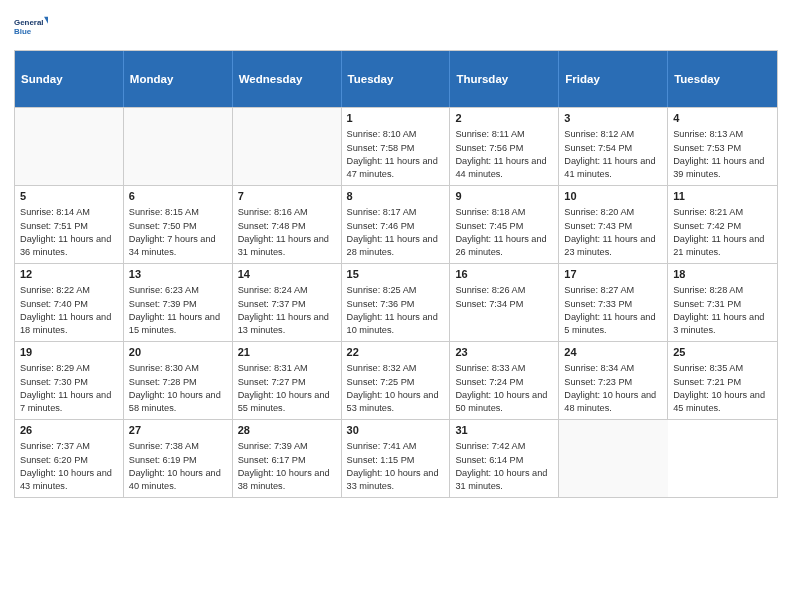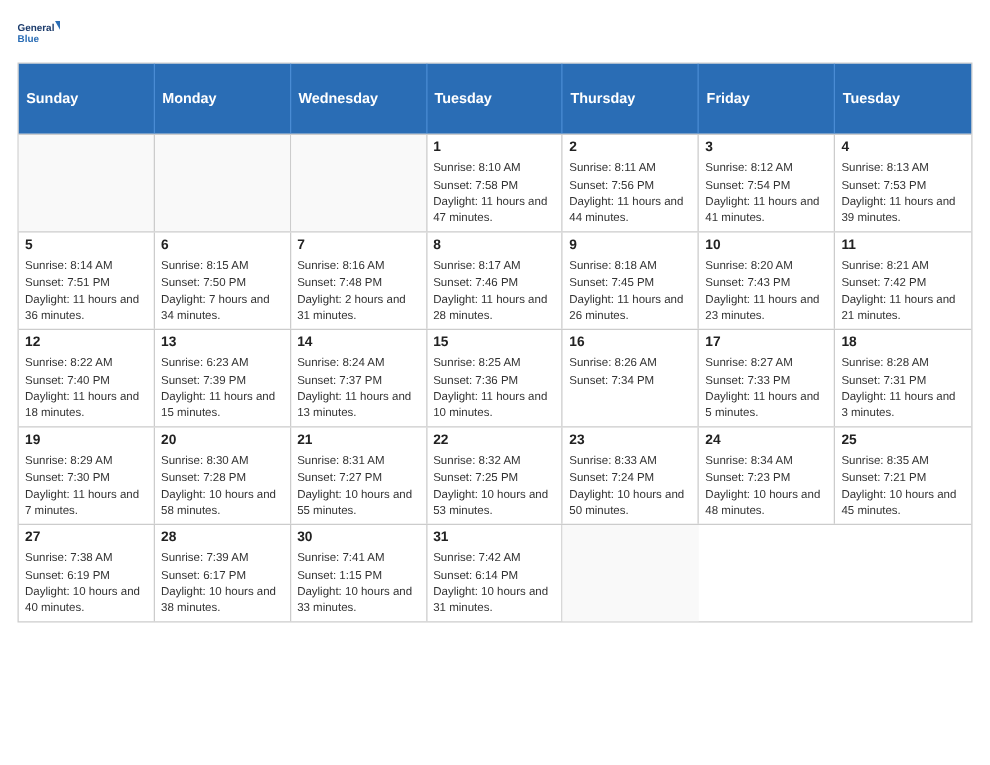--- a/index.html
+++ b/index.html
@@ -168,21 +168,21 @@
           <div class="cal-cell">
           <span class="day-num">6</span>
           <p>Sunrise: 8:15 AM</p>
           <p>Sunset: 7:50 PM</p>
           <p>Daylight: 7 hours and 34 minutes.</p>
         </div>
           <div class="cal-cell">
           <span class="day-num">7</span>
           <p>Sunrise: 8:16 AM</p>
           <p>Sunset: 7:48 PM</p>
-          <p>Daylight: 2 hours and 31 minutes.</p>
+          <p>Daylight: 11 hours and 31 minutes.</p>
         </div>
           <div class="cal-cell">
           <span class="day-num">8</span>
           <p>Sunrise: 8:17 AM</p>
           <p>Sunset: 7:46 PM</p>
           <p>Daylight: 11 hours and 28 minutes.</p>
         </div>
           <div class="cal-cell">
           <span class="day-num">9</span>
           <p>Sunrise: 8:18 AM</p>
@@ -283,20 +283,26 @@
           <p>Daylight: 10 hours and 48 minutes.</p>
         </div>
           <div class="cal-cell">
           <span class="day-num">25</span>
           <p>Sunrise: 8:35 AM</p>
           <p>Sunset: 7:21 PM</p>
           <p>Daylight: 10 hours and 45 minutes.</p>
         </div>
         </div>
         <div class="cal-week">
+          <div class="cal-cell">
+          <span class="day-num">26</span>
+          <p>Sunrise: 7:37 AM</p>
+          <p>Sunset: 6:20 PM</p>
+          <p>Daylight: 10 hours and 43 minutes.</p>
+        </div>
           <div class="cal-cell">
           <span class="day-num">27</span>
           <p>Sunrise: 7:38 AM</p>
           <p>Sunset: 6:19 PM</p>
           <p>Daylight: 10 hours and 40 minutes.</p>
         </div>
           <div class="cal-cell">
           <span class="day-num">28</span>
           <p>Sunrise: 7:39 AM</p>
           <p>Sunset: 6:17 PM</p>

